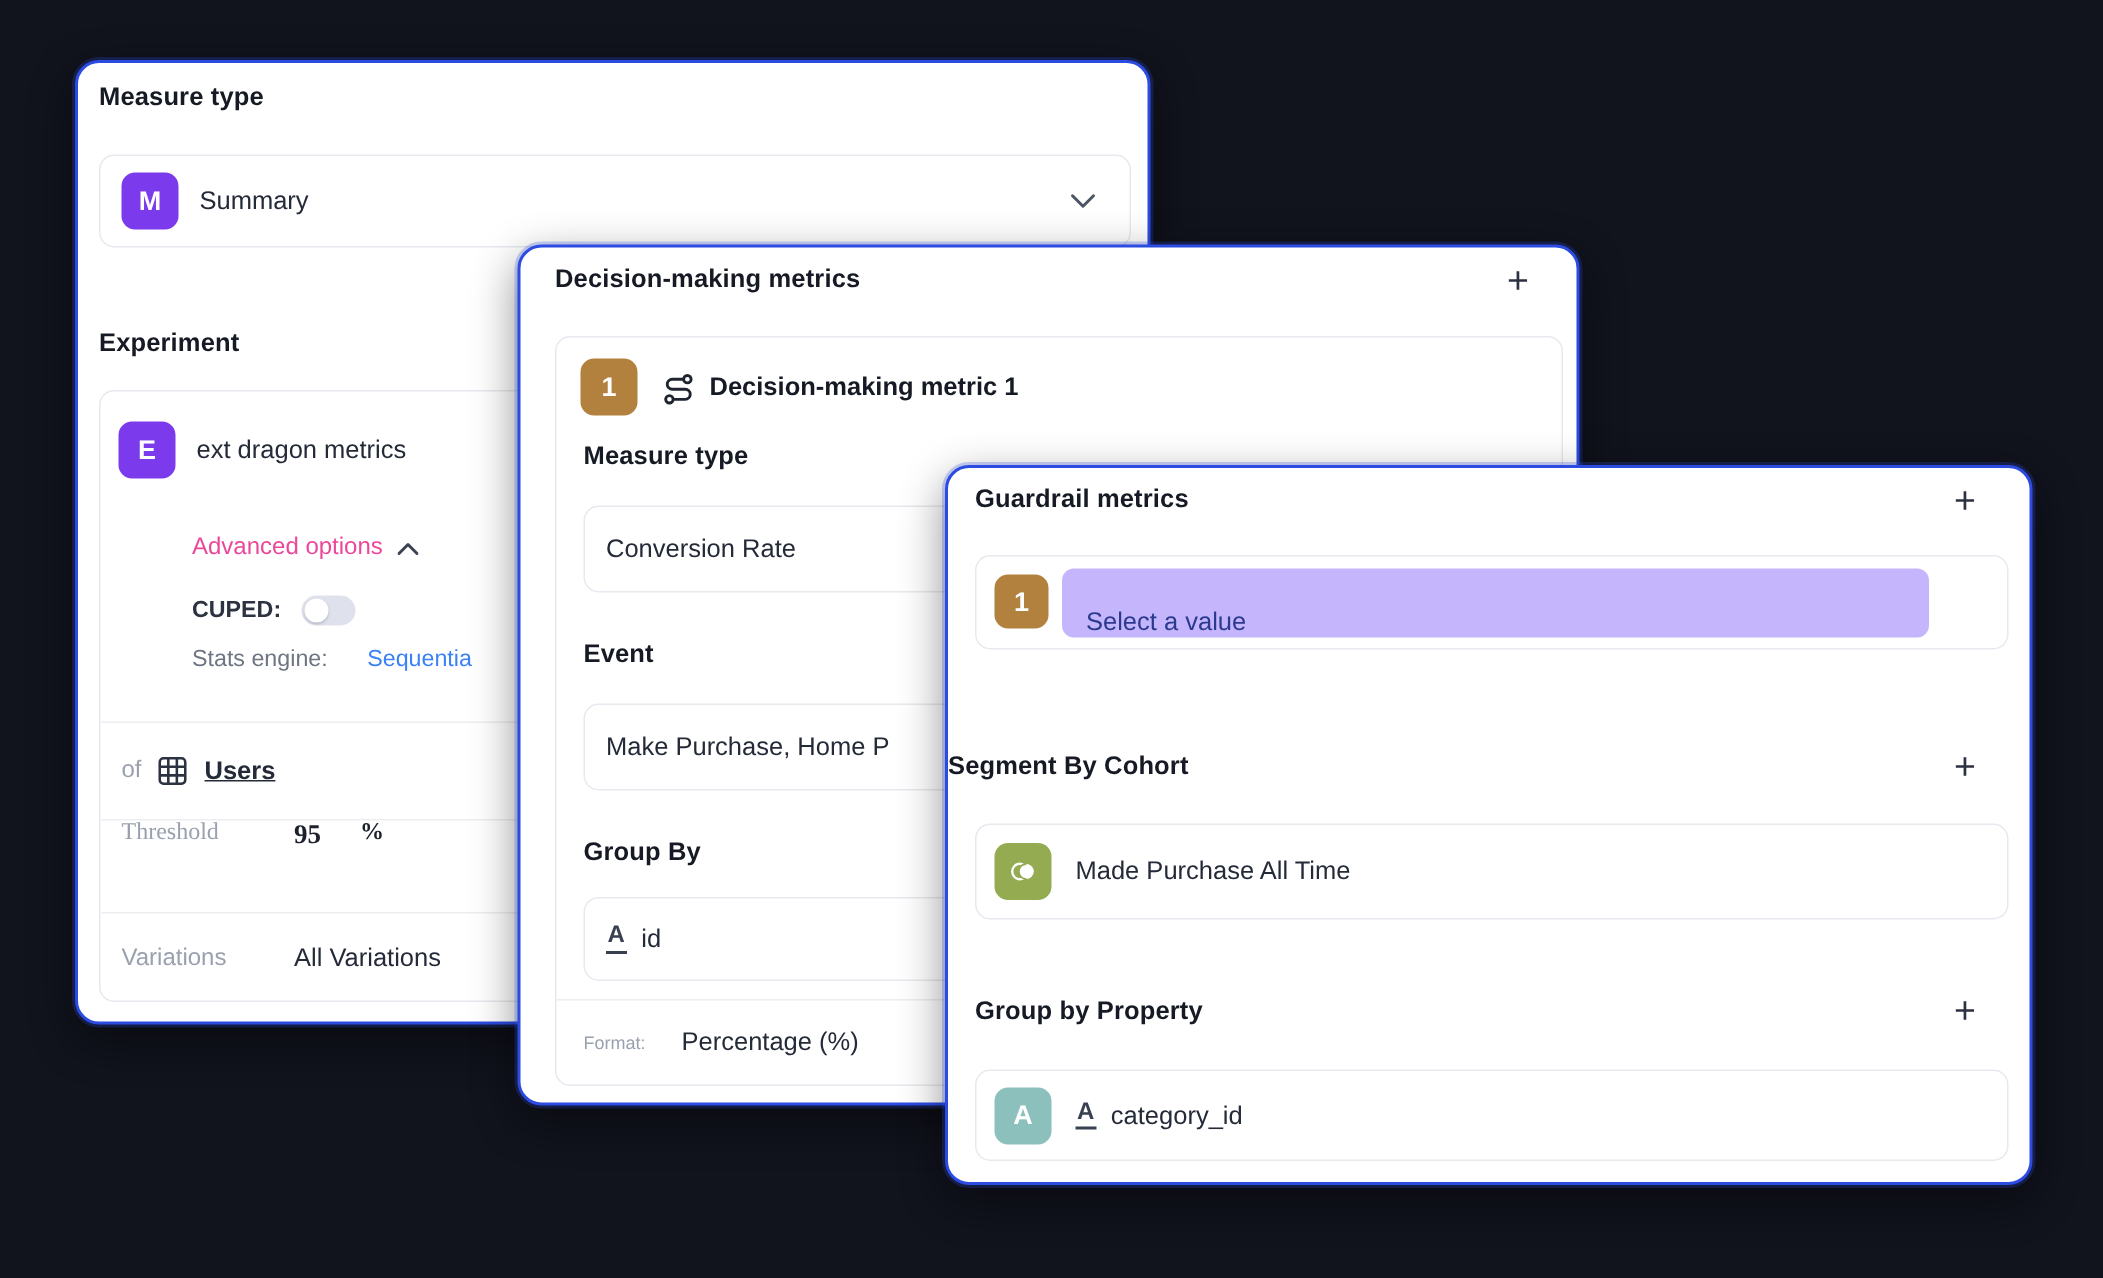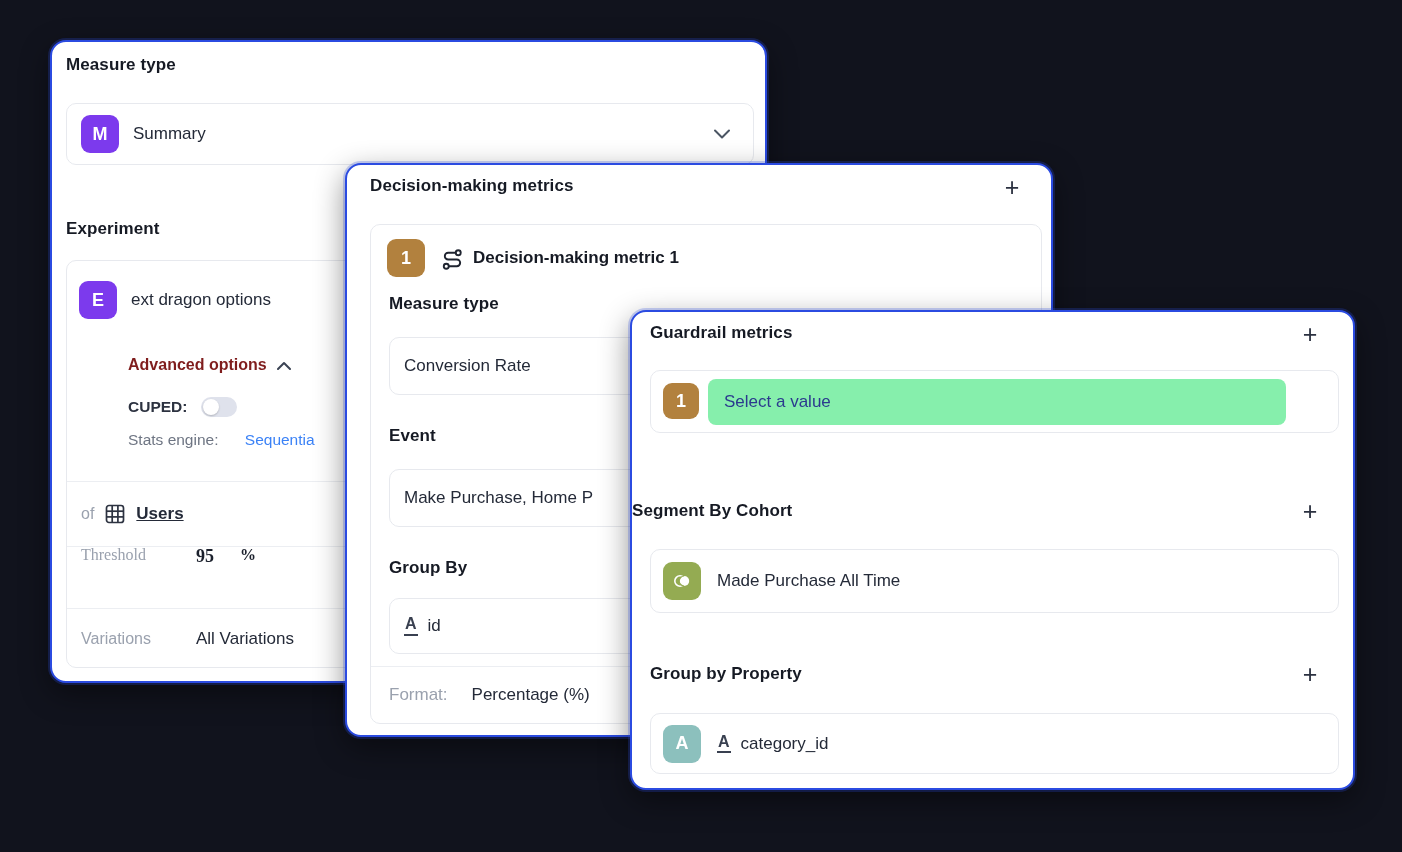--- a/index.html
+++ b/index.html
@@ -55,22 +55,22 @@
   }
   .toggle {
     position:relative; width:36px; height:20px; border-radius:10px;
     background:#dfe2ec; display:inline-block; vertical-align:middle; cursor:pointer;
   }
   .toggle .knob {
     position:absolute; left:2px; top:2px; width:16px; height:16px;
     border-radius:50%; background:#ffffff; box-shadow:0 1px 2px rgba(0,0,0,.2);
   }
   .placeholder-field {
-    position:absolute; background:#86efac; border-radius:8px;
-    display:flex; align-items:center; padding:0 16px;
+    position:absolute; background:#c4b5fd; border-radius:8px;
+    display:flex; align-items:flex-end; padding:0 16px;
     font-size:17px; color:#2b3a8e;
   }
   svg { display:block; }
 </style>
 </head>
 <body>
 
 <div class="card" style="left:50px; top:40px; width:717px; height:643px; z-index:1; overflow:hidden;">
 
   <div class="section-label" style="position:absolute; left:14px; top:13px;">Measure type</div>
@@ -83,23 +83,23 @@
           <polyline points="2,2 9,9 16,2"></polyline>
         </svg>
     </span>
   </div>
 
   <div class="section-label" style="position:absolute; left:14px; top:177px;">Experiment</div>
 
   <div class="subcard" style="left:14px; top:218px; width:688px; height:408px; overflow:hidden;">
 
     <div class="badge purple" style="position:absolute; left:12px; top:20px;">E</div>
-    <div class="sel-text" style="position:absolute; left:64px; top:29px;">ext dragon options</div>
-
-    <div style="position:absolute; left:61px; top:95px; font-size:16px; font-weight:700; color:#7f1d1d; display:flex; align-items:center; gap:10px; cursor:pointer;">
+    <div class="sel-text" style="position:absolute; left:64px; top:29px;">ext dragon metrics</div>
+
+    <div style="position:absolute; left:61px; top:95px; font-size:16px; font-weight:400; color:#ec4899; display:flex; align-items:center; gap:10px; cursor:pointer;">
       <span>Advanced options</span>
       <span>
         <svg width="14" height="9" viewBox="0 0 14 9" fill="none" stroke="#3b4354" stroke-width="2" stroke-linecap="round" stroke-linejoin="round">
             <polyline points="1,8 7,2 13,8"></polyline>
           </svg>
       </span>
     </div>
 
     <div style="position:absolute; left:61px; top:136px; font-size:15.5px; font-weight:700; color:#2c3240; display:flex; align-items:center; gap:14px;">
       <span>CUPED:</span>
@@ -171,21 +171,21 @@
     </div>
 
     <div class="section-label" style="position:absolute; left:18px; top:333px;">Group By</div>
     <div class="select" style="left:18px; top:373px; width:636px; height:56px; gap:10px;">
       <span class="a-icon">A</span>
       <div class="sel-text">id</div>
     </div>
 
     <div class="row-divider" style="top:441px;"></div>
     <div style="position:absolute; left:18px; top:441px; height:58px; display:flex; align-items:center;">
-      <span style="font-size:17px;" class="muted">Format:</span>
+      <span style="font-size:12px;" class="muted">Format:</span>
       <span style="font-size:17px; color:#242a38; margin-left:24px;">Percentage (%)</span>
     </div>
   </div>
 </div>
 
 <div class="card" style="left:630px; top:310px; width:725px; height:480px; z-index:3; overflow:hidden;">
 
   <div class="section-label" style="position:absolute; left:18px; top:11px;">Guardrail metrics</div>
   <button class="plus-btn" style="right:30px; top:9px;">+</button>
 

